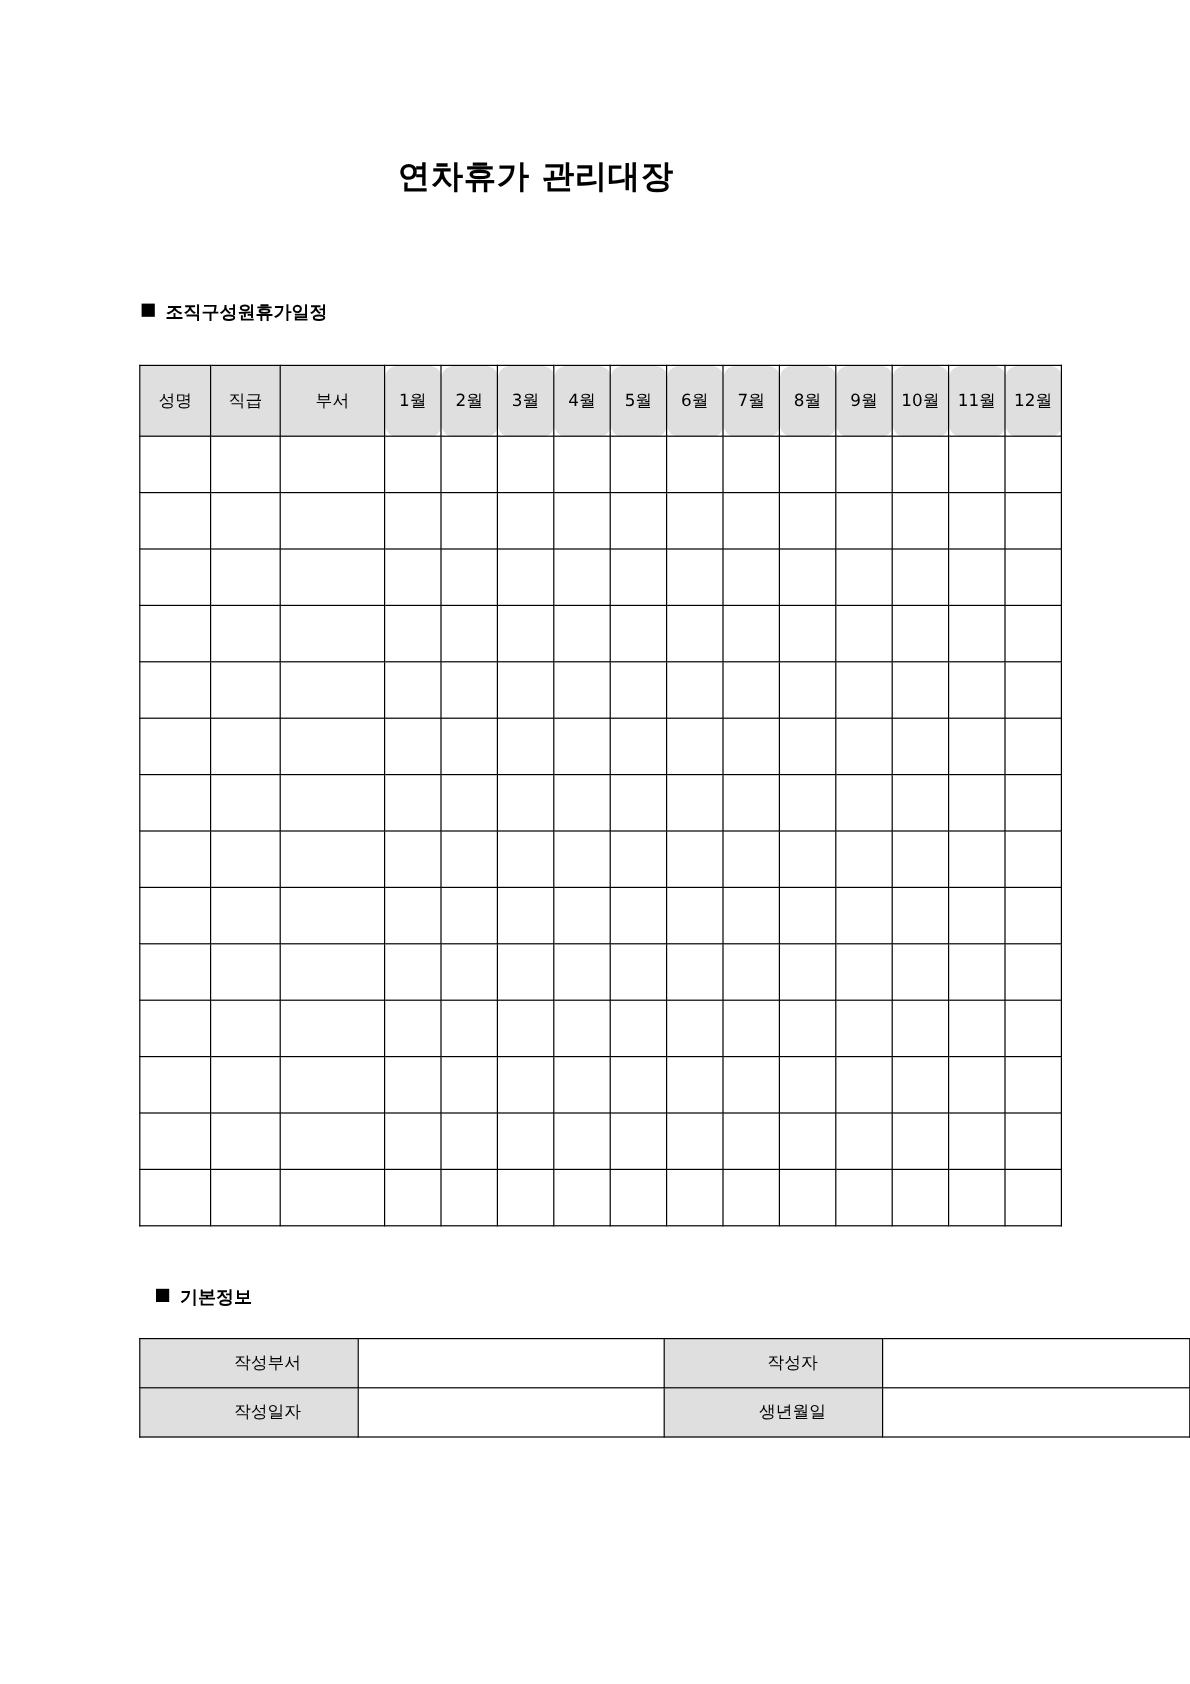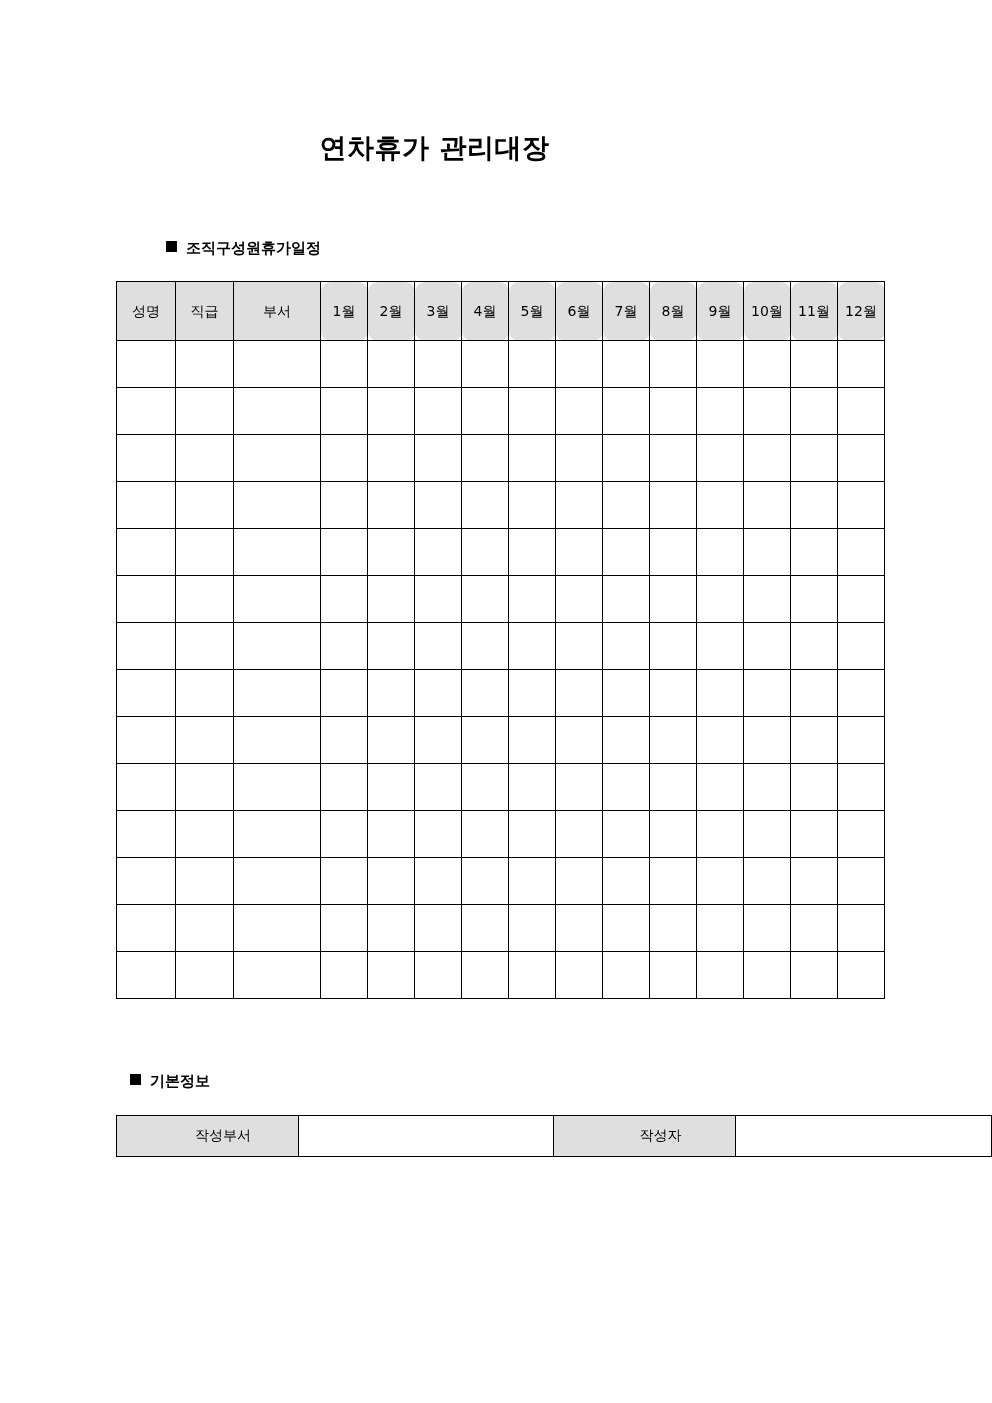--- a/index.html
+++ b/index.html
@@ -21,21 +21,21 @@
     position: absolute;
     inset: 0;
     width: 992px;
     height: 1403px;
     overflow: hidden;
   }
 
   
   .doc-title {
     position: absolute;
-    left: 0;
+    left: 12px;
     top: 132px;
     width: 869px;
     text-align: center;
     font-size: 27px;
     font-weight: bold;
     letter-spacing: 0.5px;
     line-height: 1.2;
   }
 
   
@@ -47,21 +47,21 @@
     white-space: nowrap;
   }
   .section-heading .bullet {
     display: inline-block;
     width: 11px;
     height: 11px;
     background: #000000;
     margin-right: 9px;
     vertical-align: 1px;
   }
-  #heading-schedule { left: 118px; top: 239px; margin-left: 48px; }
+  #heading-schedule { left: 118px; top: 251px; }
   #heading-basic    { left: 118px; top: 1072px; margin-left: 12px; }
 
   
   table.grid {
     position: absolute;
     border-collapse: collapse;
     table-layout: fixed;
     font-size: 14px;
   }
   table.grid td, table.grid th {
@@ -72,21 +72,21 @@
     font-weight: normal;
     background: #ffffff;
   }
   table.grid th.hdr {
     background: #dfdfdf;
   }
 
   
   #schedule-table {
     left: 116px;
-    top: 281px;
+    top: 304px;
   }
   #schedule-table th.hdr {
     height: 58px;
     font-size: 14px;
     line-height: 1.35;
   }
   #schedule-table td.cell {
     height: 46px;
   }
   #schedule-table th.col-name  { width: 58px; }
@@ -419,16 +419,22 @@
   </div>
 
   <table class="grid" id="basic-table">
     <tbody>
       <tr>
         <td class="label">작성부서</td>
         <td class="value"></td>
         <td class="label">작성자</td>
         <td class="value"></td>
       </tr>
+      <tr>
+        <td class="label">작성일자</td>
+        <td class="value"></td>
+        <td class="label">생년월일</td>
+        <td class="value"></td>
+      </tr>
     </tbody>
   </table>
 
 </div>
 
 </body></html>

